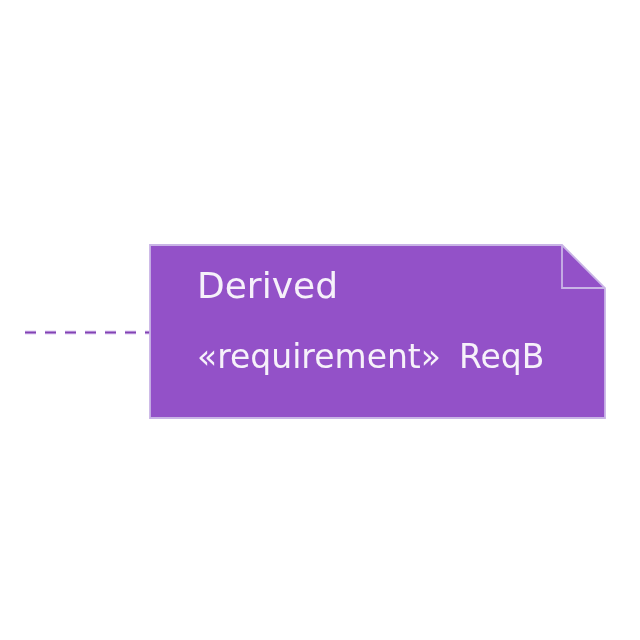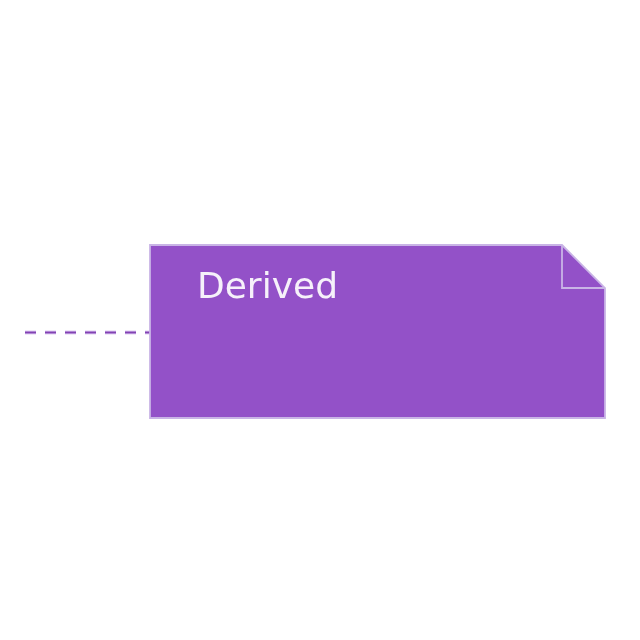--- a/index.html
+++ b/index.html
@@ -88,15 +88,16 @@
     <line x1="0" y1="2.5" x2="126" y2="2.5" stroke="var(--connector-halo)" stroke-width="3.4" stroke-dasharray="11 9"></line>
     <line x1="0" y1="2.5" x2="126" y2="2.5" stroke="var(--connector-core)" stroke-width="1.6" stroke-dasharray="11 9"></line>
   </svg>
 
   <div class="note">
     <svg class="note-shape" viewBox="0 0 457 175" xmlns="http://www.w3.org/2000/svg" aria-hidden="true">
       <path class="note-body" d="M1 1 H413 L456 44 V174 H1 Z"></path>
       <path class="note-fold" d="M413 1 V44 H456"></path>
     </svg>
     <div class="note-title">Derived</div>
+    <div class="note-subtitle"><span class="note-stereotype">«requirement»</span><span class="note-name">ReqB</span></div>
   </div>
 
 </div>
 
 </body></html>

